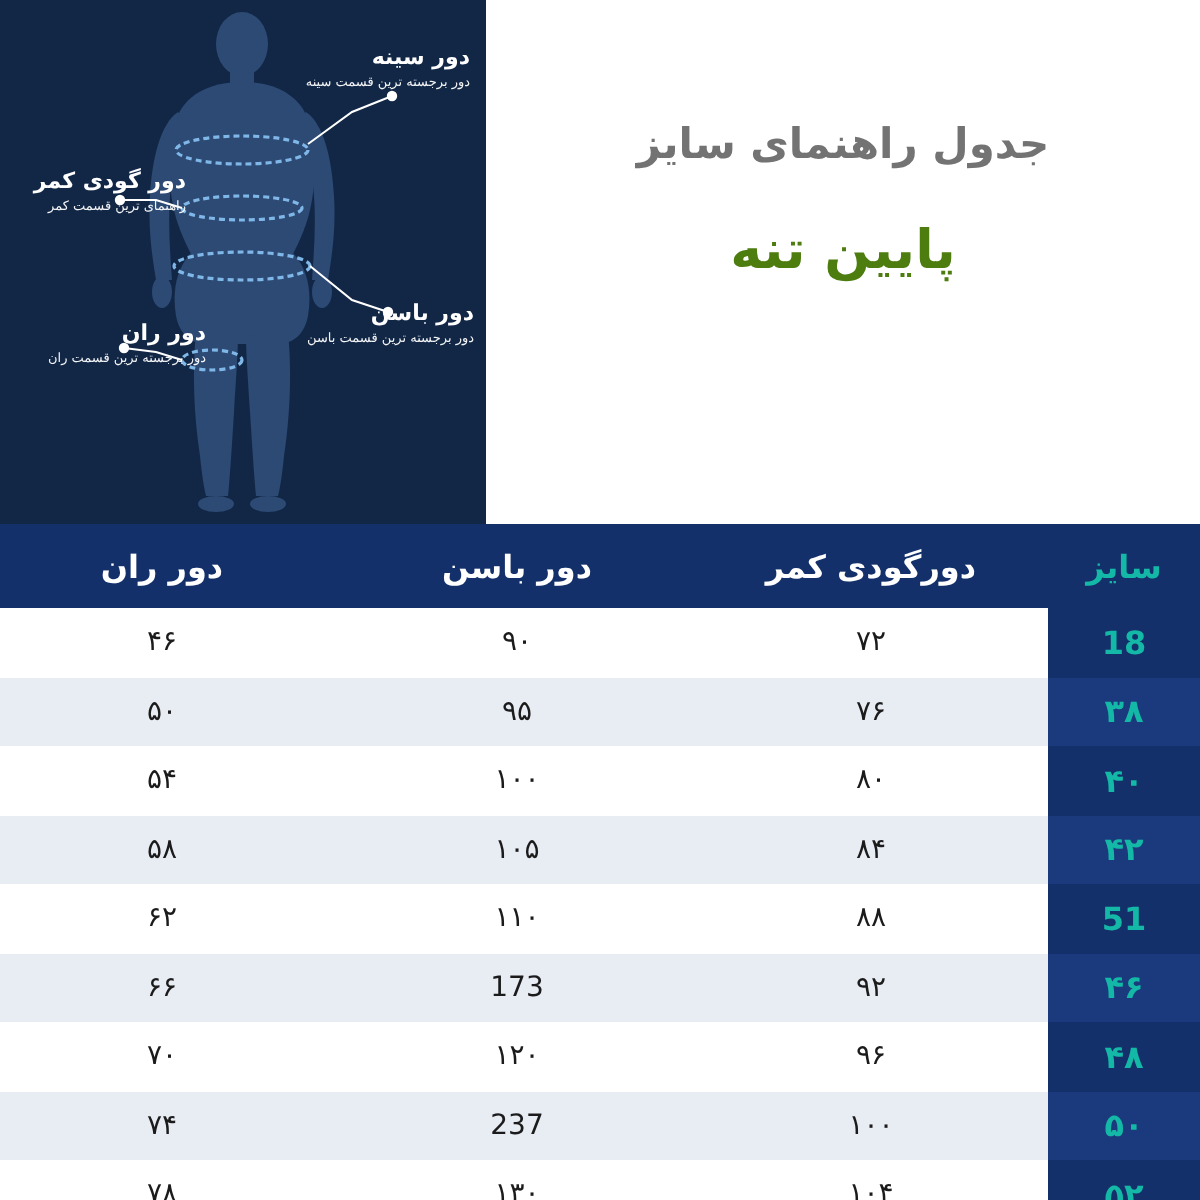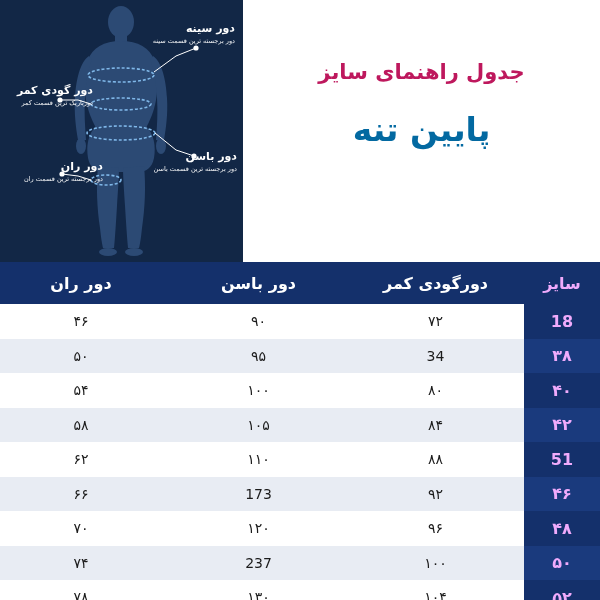--- a/index.html
+++ b/index.html
@@ -37,32 +37,32 @@
     height: 262px;
     background: #ffffff;
     display: flex;
     flex-direction: column;
     align-items: center;
     justify-content: flex-start;
   }
 
   .title-main {
     margin-top: 60px;
-    color: #be185d;
+    color: #737373;
     font-size: 21px;
     font-weight: bold;
     letter-spacing: 0px;
     text-align: center;
     direction: rtl;
   }
 
   .title-sub {
     margin-top: 26px;
-    color: #0369a1;
-    font-size: 33px;
+    color: #4d7c0f;
+    font-size: 27px;
     font-weight: bold;
     text-align: left;
     direction: rtl;
   }
 
   .hero-right {
     position: relative;
     width: 243px;
     height: 262px;
     background: #122746;
@@ -141,21 +141,21 @@
   }
   table.size-table tbody tr:nth-child(even) td {
     background: #e8ecf3;
   }
 
   
   table.size-table th.col-size,
   table.size-table td.col-size {
     width: 74px;
     background: #14306b !important;
-    color: #f0abfc;
+    color: #14b8a6;
     font-weight: bold;
     font-size: 16px;
   }
   table.size-table tbody tr:nth-child(even) td.col-size {
     background: #1a3a7d !important;
   }
 
   .col-a { width: 175px; }
   .col-b { width: 175px; }
   .col-c { width: 176px; }
@@ -219,21 +219,21 @@
         <circle cx="62" cy="174" r="2.6" fill="#ffffff"></circle>
       </svg>
 
       <div class="callout callout-bust">
         <div class="c-title">دور سینه</div>
         <div class="c-sub">دور برجسته ترین قسمت سینه</div>
       </div>
 
       <div class="callout callout-waist">
         <div class="c-title">دور گودی کمر</div>
-        <div class="c-sub">دورباریک ترین قسمت کمر</div>
+        <div class="c-sub">راهنمای ترین قسمت کمر</div>
       </div>
 
       <div class="callout callout-hip">
         <div class="c-title">دور باسن</div>
         <div class="c-sub">دور برجسته ترین قسمت باسن</div>
       </div>
 
       <div class="callout callout-thigh">
         <div class="c-title">دور ران</div>
         <div class="c-sub">دور برجسته ترین قسمت ران</div>
@@ -254,21 +254,21 @@
       </thead>
       <tbody>
         <tr>
           <td class="col-size">18</td>
           <td>۷۲</td>
           <td>۹۰</td>
           <td>۴۶</td>
         </tr>
         <tr>
           <td class="col-size">۳۸</td>
-          <td>34</td>
+          <td>۷۶</td>
           <td>۹۵</td>
           <td>۵۰</td>
         </tr>
         <tr>
           <td class="col-size">۴۰</td>
           <td>۸۰</td>
           <td>۱۰۰</td>
           <td>۵۴</td>
         </tr>
         <tr>

